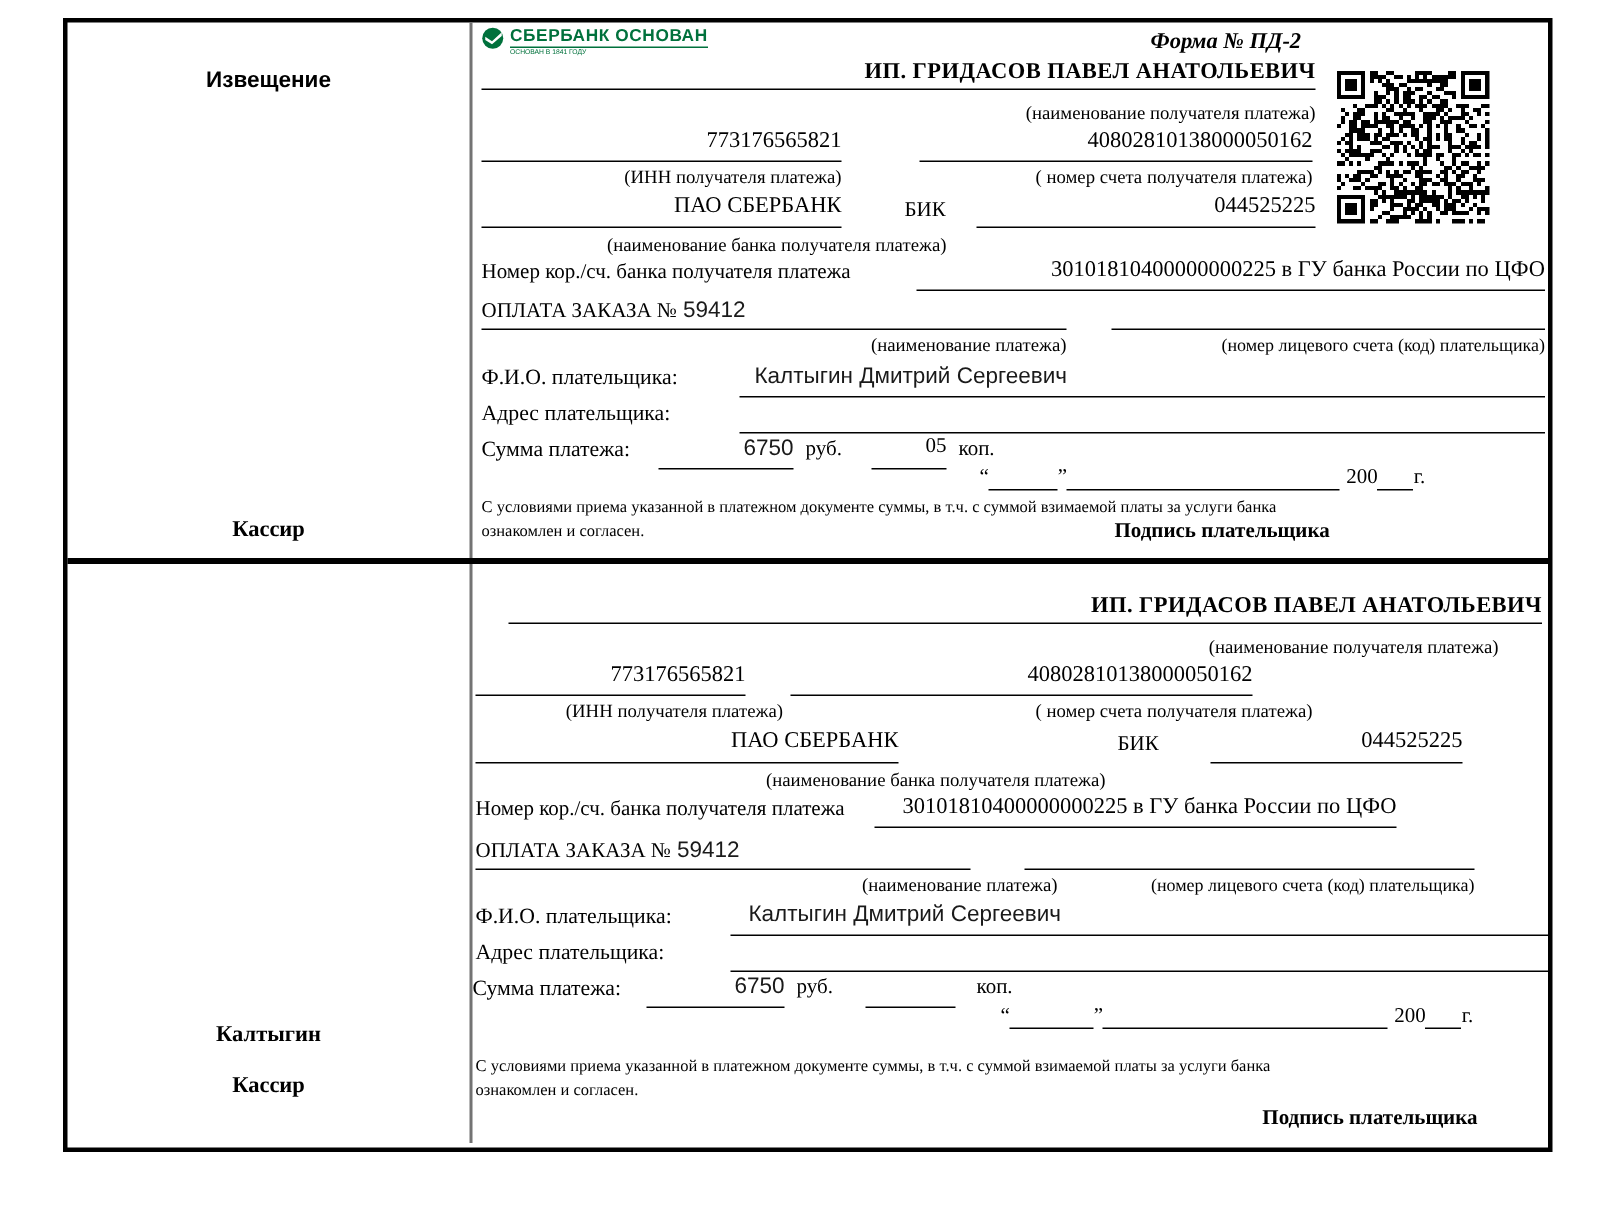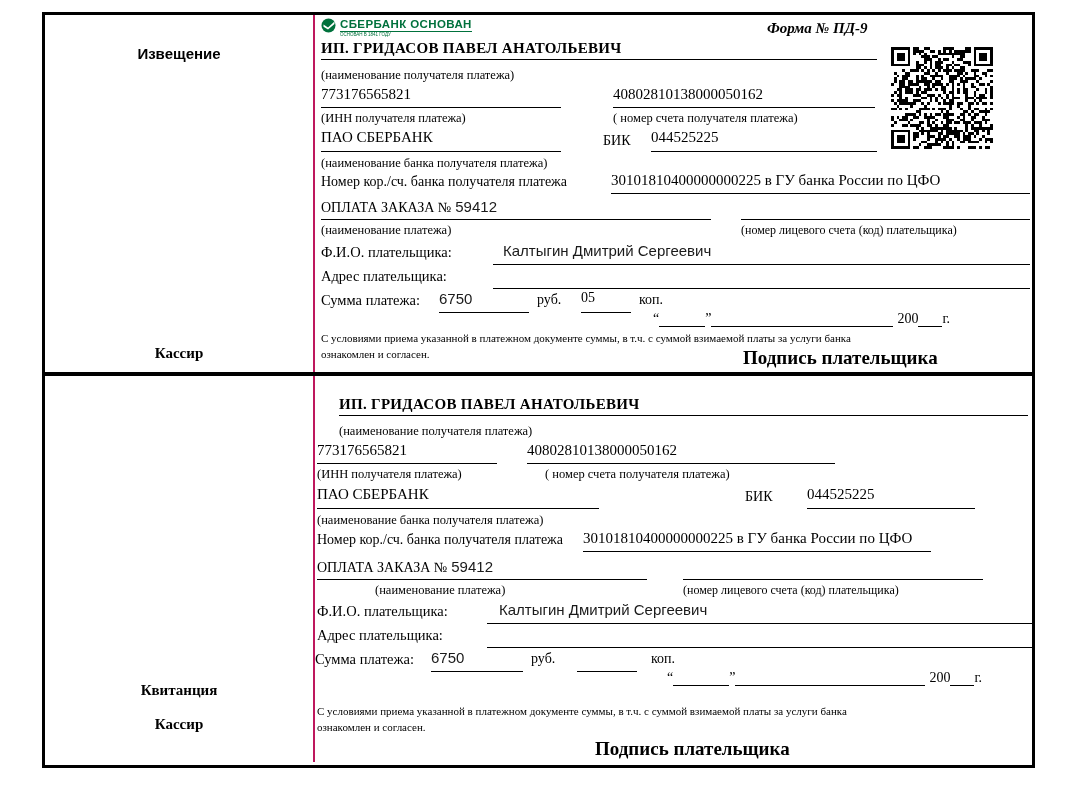--- a/index.html
+++ b/index.html
@@ -1,54 +1,54 @@
 <!DOCTYPE html>
 <html><head>
 <meta charset="utf-8">
 <style>
   html,body{margin:0;padding:0;background:#ffffff;}
   .page{position:relative;width:1073px;height:807px;background:#fff;overflow:hidden;
         font-family:"Liberation Serif",serif;color:#000;}
   .doc{position:absolute;left:42px;top:12px;width:987px;height:750px;border:3px solid #000;}
   .row1{position:absolute;left:0;top:0;width:100%;height:357px;border-bottom:4px solid #000;}
   .row2{position:absolute;left:0;top:361px;width:100%;height:386px;}
-  .leftcell{position:absolute;left:0;top:0;width:268px;height:100%;border-right:2px solid #be185d;}
+  .leftcell{position:absolute;left:0;top:0;width:268px;height:100%;border-right:2px solid #737373;}
   .formcell{position:absolute;left:270px;top:0;right:0;bottom:0;}
 
   .stub-notice{position:absolute;top:30px;left:0;width:100%;text-align:center;
     font-family:"Liberation Sans",sans-serif;font-weight:bold;font-size:15px;}
   .stub-cashier1{position:absolute;top:330px;left:0;width:100%;text-align:center;
     font-weight:bold;font-size:15px;}
   .stub-receipt{position:absolute;top:306px;left:0;width:100%;text-align:center;
     font-weight:bold;font-size:15px;}
   .stub-cashier2{position:absolute;top:340px;left:0;width:100%;text-align:center;
     font-weight:bold;font-size:15px;}
 
   .abs{position:absolute;}
   .u{border-bottom:1px solid #000;}
-  .ctr{text-align:left;}
+  .ctr{text-align:right;}
   .lab{font-size:12.5px;}
   .flab{font-size:14px;}
   .val{font-size:15px;}
   .sans{font-family:"Liberation Sans",sans-serif;font-size:15px;color:#1a1a1a;}
   .bname{font-weight:bold;font-size:15px;letter-spacing:.3px;}
 
   
   .logo{display:flex;align-items:flex-start;gap:4px;}
   .logo .txt{color:#00713c;font-family:"Liberation Sans",sans-serif;font-weight:bold;
     font-size:11.5px;letter-spacing:.4px;border-bottom:1.4px solid #00713c;line-height:13px;}
   .logo .tag{color:#00713c;font-family:"Liberation Sans",sans-serif;font-size:4.5px;line-height:5px;}
   .formnum{font-weight:bold;font-style:italic;font-size:15px;}
 
   
   .dl{display:flex;align-items:flex-end;font-size:14px;}
   .dl .seg{display:inline-block;border-bottom:1px solid #000;height:14px;}
 
   .cond{font-size:11px;line-height:15.5px;}
-  .sign{font-weight:bold;font-size:19px;}
+  .sign{font-weight:bold;font-size:14px;}
 </style>
 </head>
 <body>
 
 <div class="page">
 <div class="doc">
 
   <div class="row1">
     <div class="leftcell">
       <div class="stub-notice">Извещение</div>
@@ -61,21 +61,21 @@
         <svg width="15" height="15" viewBox="0 0 15 15">
           <circle cx="7.5" cy="7.5" r="7" fill="#00713c"></circle>
           <path d="M2.5,6.5 L7,9.5 L13.5,3.5 L13.5,6 L7,11.5 L2.5,8.7 Z" fill="#ffffff"></path>
         </svg>
         <div>
           <div class="txt">СБЕРБАНК ОСНОВАН</div>
           <div class="tag">ОСНОВАН В 1841 ГОДУ</div>
         </div>
       </div>
 
-      <div class="abs formnum" style="left:452px;top:5px;">Форма № ПД-9</div>
+      <div class="abs formnum" style="left:452px;top:5px;">Форма № ПД-2</div>
 
       <svg class="abs" style="left:576px;top:32px;" width="102" height="102" viewBox="0 0 37 37" shape-rendering="crispEdges" id="qr1">
             <rect x="0" y="0" width="37" height="37" fill="#fff"></rect>
             <rect x="8" y="0" width="1" height="1" fill="#000"></rect>
             <rect x="9" y="0" width="1" height="1" fill="#000"></rect>
             <rect x="12" y="0" width="1" height="1" fill="#000"></rect>
             <rect x="13" y="0" width="1" height="1" fill="#000"></rect>
             <rect x="19" y="0" width="1" height="1" fill="#000"></rect>
             <rect x="20" y="0" width="1" height="1" fill="#000"></rect>
             <rect x="21" y="0" width="1" height="1" fill="#000"></rect>
@@ -696,21 +696,21 @@
       </div>
 
       <div class="abs cond" style="left:6px;top:316px;right:4px;">С условиями приема указанной в платежном документе суммы, в т.ч. с суммой взимаемой платы за услуги банка</div>
       <div class="abs cond" style="left:6px;top:332px;">ознакомлен и согласен.</div>
       <div class="abs sign" style="left:428px;top:332px;">Подпись плательщика</div>
     </div>
   </div>
 
   <div class="row2">
     <div class="leftcell">
-      <div class="stub-receipt">Квитанция</div>
+      <div class="stub-receipt">Калтыгин</div>
       <div class="stub-cashier2">Кассир</div>
     </div>
 
     <div class="formcell">
 
       <div class="abs u ctr bname" style="left:24px;top:20px;right:4px;padding-bottom:2px;">ИП. ГРИДАСОВ ПАВЕЛ АНАТОЛЬЕВИЧ</div>
       <div class="abs ctr lab" style="left:24px;top:48px;width:660px;">(наименование получателя платежа)</div>
 
       <div class="abs u ctr val" style="left:2px;top:66px;width:180px;height:21px;">773176565821</div>
       <div class="abs u ctr val" style="left:212px;top:66px;width:308px;height:21px;">40802810138000050162</div>

